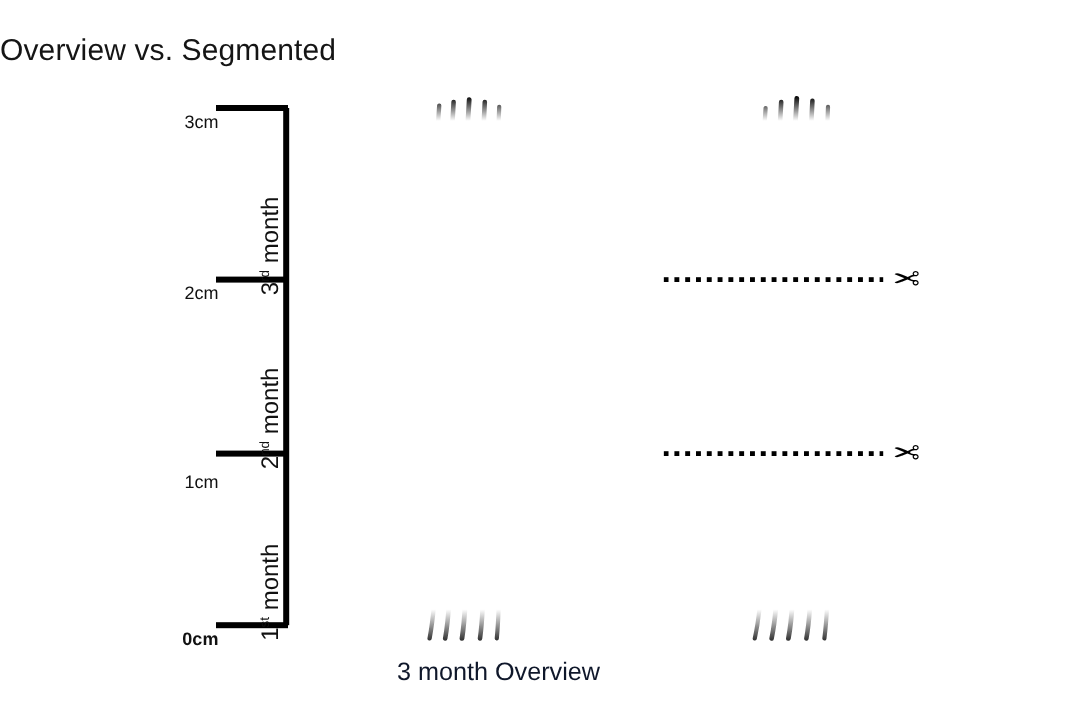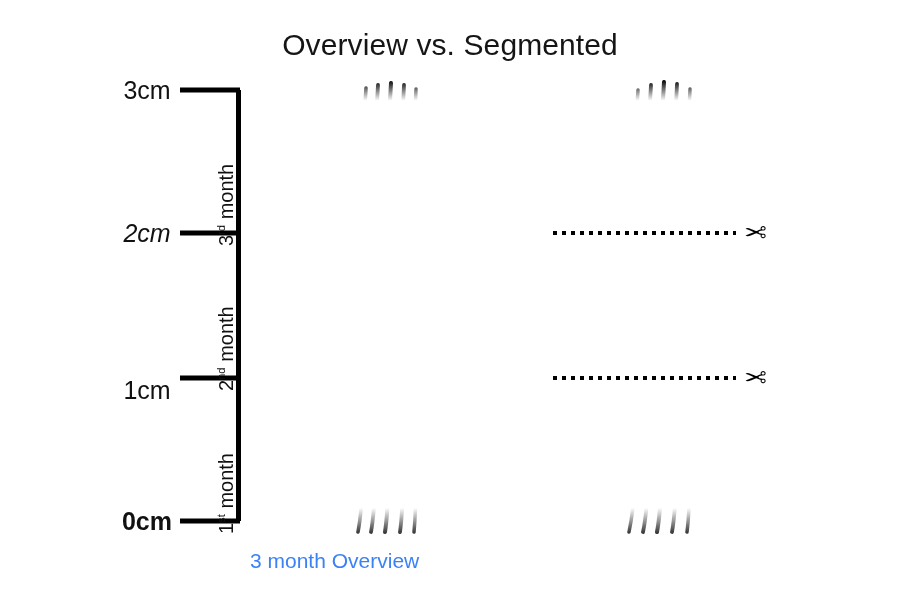--- a/index.html
+++ b/index.html
@@ -19,44 +19,44 @@
     width: 900px;
     height: 600px;
     background: #ffffff;
   }
   .abs { position: absolute; }
 
   #title {
     left: 0;
     top: 28px;
     width: 900px;
-    text-align: center;
-    font-size: 30px;
+    font-size: 25px;
     font-weight: 400;
     letter-spacing: 0.1px;
     color: #151515;
     white-space: nowrap;
   }
 
   
   #scale-wrap {
     left: 120px;
     top: 70px;
     width: 190px;
     height: 470px;
   }
   .tick-label {
     position: absolute;
     right: 128px;
     width: 70px;
-    text-align: center;
-    font-size: 25px;
+    text-align: right;
+    font-size: 15px;
     color: #111111;
     transform: translateY(-50%);
     white-space: nowrap;
+    margin-top: 12px;
   }
   .tick-line {
     position: absolute;
     left: 60px;
     width: 60px;
     height: 5px;
     background: #000000;
     transform: translateY(-50%);
   }
   #axis-line {
@@ -101,42 +101,42 @@
     line-height: 1;
     color: #000000;
     transform: translateY(-50%) scaleX(-1);
     transform-origin: center;
   }
 
   
   .caption {
     position: absolute;
     top: 549px;
-    text-align: left;
+    text-align: right;
     font-size: 21px;
-    color: #3b82f6;
+    color: #0f172a;
     white-space: nowrap;
   }
   #caption-left  { left: 250px; width: 250px; }
   #caption-right { left: 525px; width: 275px; }
 </style>
 </head>
 <body>
 
 <div id="root">
 
   <div class="abs" id="title">Overview vs. Segmented</div>
 
   <div class="abs" id="scale-wrap">
     <div id="axis-line" style="top:20px;height:431px;"></div>
 
     <div class="tick-label" style="top:20px;">3cm</div>
     <div class="tick-line" style="top:20px;"></div>
 
-    <div class="tick-label" style="top:163px;font-style:italic;">2cm</div>
+    <div class="tick-label" style="top:163px;">2cm</div>
     <div class="tick-line" style="top:163px;"></div>
 
     <div class="tick-label" style="top:320px;">1cm</div>
     <div class="tick-line" style="top:308px;"></div>
 
     <div class="tick-label" style="top:451px;font-weight:bold;">0cm</div>
     <div class="tick-line" style="top:451px;"></div>
 
     <div class="month-label" style="top:163px;">
       <span>3</span><sup>rd</sup>

